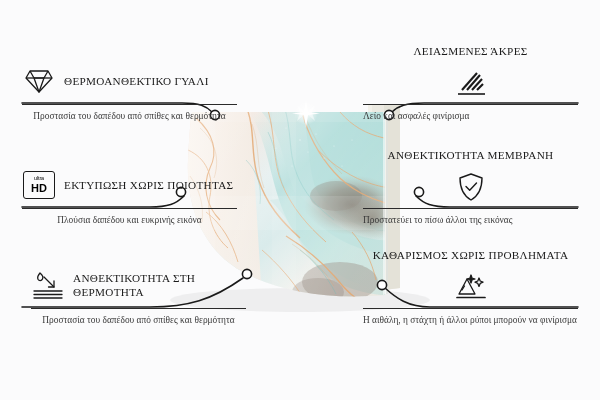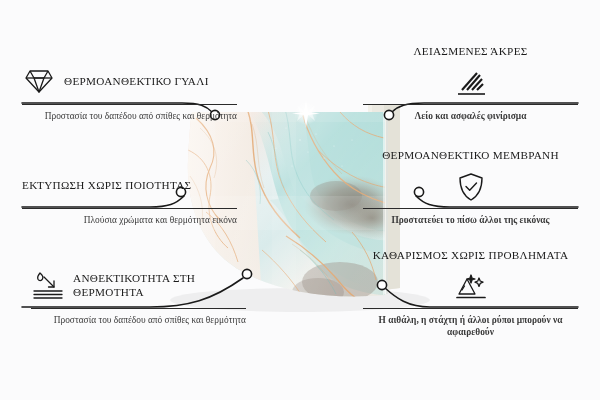--- a/index.html
+++ b/index.html
@@ -63,22 +63,22 @@
     margin-top: 4px;
     width: 100%;
   }
   .desc {
     font-size: 9.4px;
     line-height: 12.4px;
     color: #3a3a3a;
     margin-top: 5px;
     font-family: "Liberation Serif", serif;
   }
-  .feature.left .desc { text-align: right; }
-  .feature.right .desc { text-align: center; font-weight: bold; }
+  .feature.left .desc { text-align: center; }
+  .feature.right .desc { text-align: left; }
 
   .f-left-1 { left: 22px; top: 62px; }
   .f-left-2 { left: 22px; top: 166px; }
   .f-left-3 { left: 22px; top: 266px; margin-left: 9px; }
   .f-right-1 { left: 363px; top: 62px; }
   .f-right-2 { left: 363px; top: 166px; }
   .f-right-3 { left: 363px; top: 266px; }
 
   .connector-layer {
     position: absolute;
@@ -280,24 +280,30 @@
         </svg>
       </div>
       <div class="title">ΘΕΡΜΟΑΝΘΕΚΤΙΚΟ ΓΥΑΛΙ</div>
     </div>
     <div class="rule"></div>
     <div class="desc">Προστασία του δαπέδου από σπίθες και θερμότητα</div>
   </div>
 
   <div class="feature left f-left-2">
     <div class="head">
+      <div class="icon-box">
+        <div class="hd-box">
+          <span class="u">ultra</span>
+          <span class="h">HD</span>
+        </div>
+      </div>
       <div class="title">ΕΚΤΥΠΩΣΗ ΧΩΡΙΣ ΠΟΙΟΤΗΤΑΣ</div>
     </div>
     <div class="rule"></div>
-    <div class="desc">Πλούσια χρώματα και θερμότητα εικόνα</div>
+    <div class="desc">Πλούσια δαπέδου και ευκρινής εικόνα</div>
   </div>
 
   <div class="feature left f-left-3">
     <div class="head">
       <div class="icon-box">
         <svg width="32" height="30" viewBox="0 0 32 30">
           <g fill="none" stroke="#1a1a1a" stroke-width="1.3" stroke-linejoin="round" stroke-linecap="round">
             <path d="M8,3 C10.5,5 11.5,7 10.5,9 C9.5,11 7,11 6,9.2 C5.2,7.6 6,5.4 8,3 Z"></path>
             <path d="M12,7 L22,17"></path>
             <path d="M22,17 L22,11 M22,17 L16.5,17"></path>
@@ -327,21 +333,21 @@
           <path d="M2,25 L29,25" stroke="#1a1a1a" stroke-width="1.6"></path>
         </svg>
       </div>
     </div>
     <div class="rule"></div>
     <div class="desc">Λείο και ασφαλές φινίρισμα</div>
   </div>
 
   <div class="feature right f-right-2">
     <div class="head">
-      <div class="title">ΘΕΡΜΟΑΝΘΕΚΤΙΚΟ ΜΕΜΒΡΑΝΗ</div>
+      <div class="title">ΑΝΘΕΚΤΙΚΟΤΗΤΑ ΜΕΜΒΡΑΝΗ</div>
       <div class="icon-box">
         <svg width="28" height="30" viewBox="0 0 28 30">
           <g fill="none" stroke="#1a1a1a" stroke-width="1.4" stroke-linejoin="round" stroke-linecap="round">
             <path d="M14,2 L25,6 C25,16 21,24 14,28 C7,24 3,16 3,6 Z"></path>
             <path d="M9,14.5 L12.7,18.3 L19.5,11"></path>
           </g>
         </svg>
       </div>
     </div>
     <div class="rule"></div>
@@ -357,16 +363,16 @@
             <path d="M4,22 L12,7 L20,22 Z"></path>
             <path d="M2,25.5 L30,25.5" stroke-width="1.7"></path>
             <path d="M16,3 L17,6 L20,7 L17,8 L16,11 L15,8 L12,7 L15,6 Z" fill="#1a1a1a"></path>
             <path d="M24,6 L25.2,9 L28,10.2 L25.2,11.4 L24,14.4 L22.8,11.4 L20,10.2 L22.8,9 Z"></path>
             <path d="M7,18 L9.5,14"></path>
           </g>
         </svg>
       </div>
     </div>
     <div class="rule"></div>
-    <div class="desc">Η αιθάλη, η στάχτη ή άλλοι ρύποι μπορούν να αφαιρεθούν</div>
+    <div class="desc">Η αιθάλη, η στάχτη ή άλλοι ρύποι μπορούν να φινίρισμα</div>
   </div>
 
 </div>
 
 </body></html>

